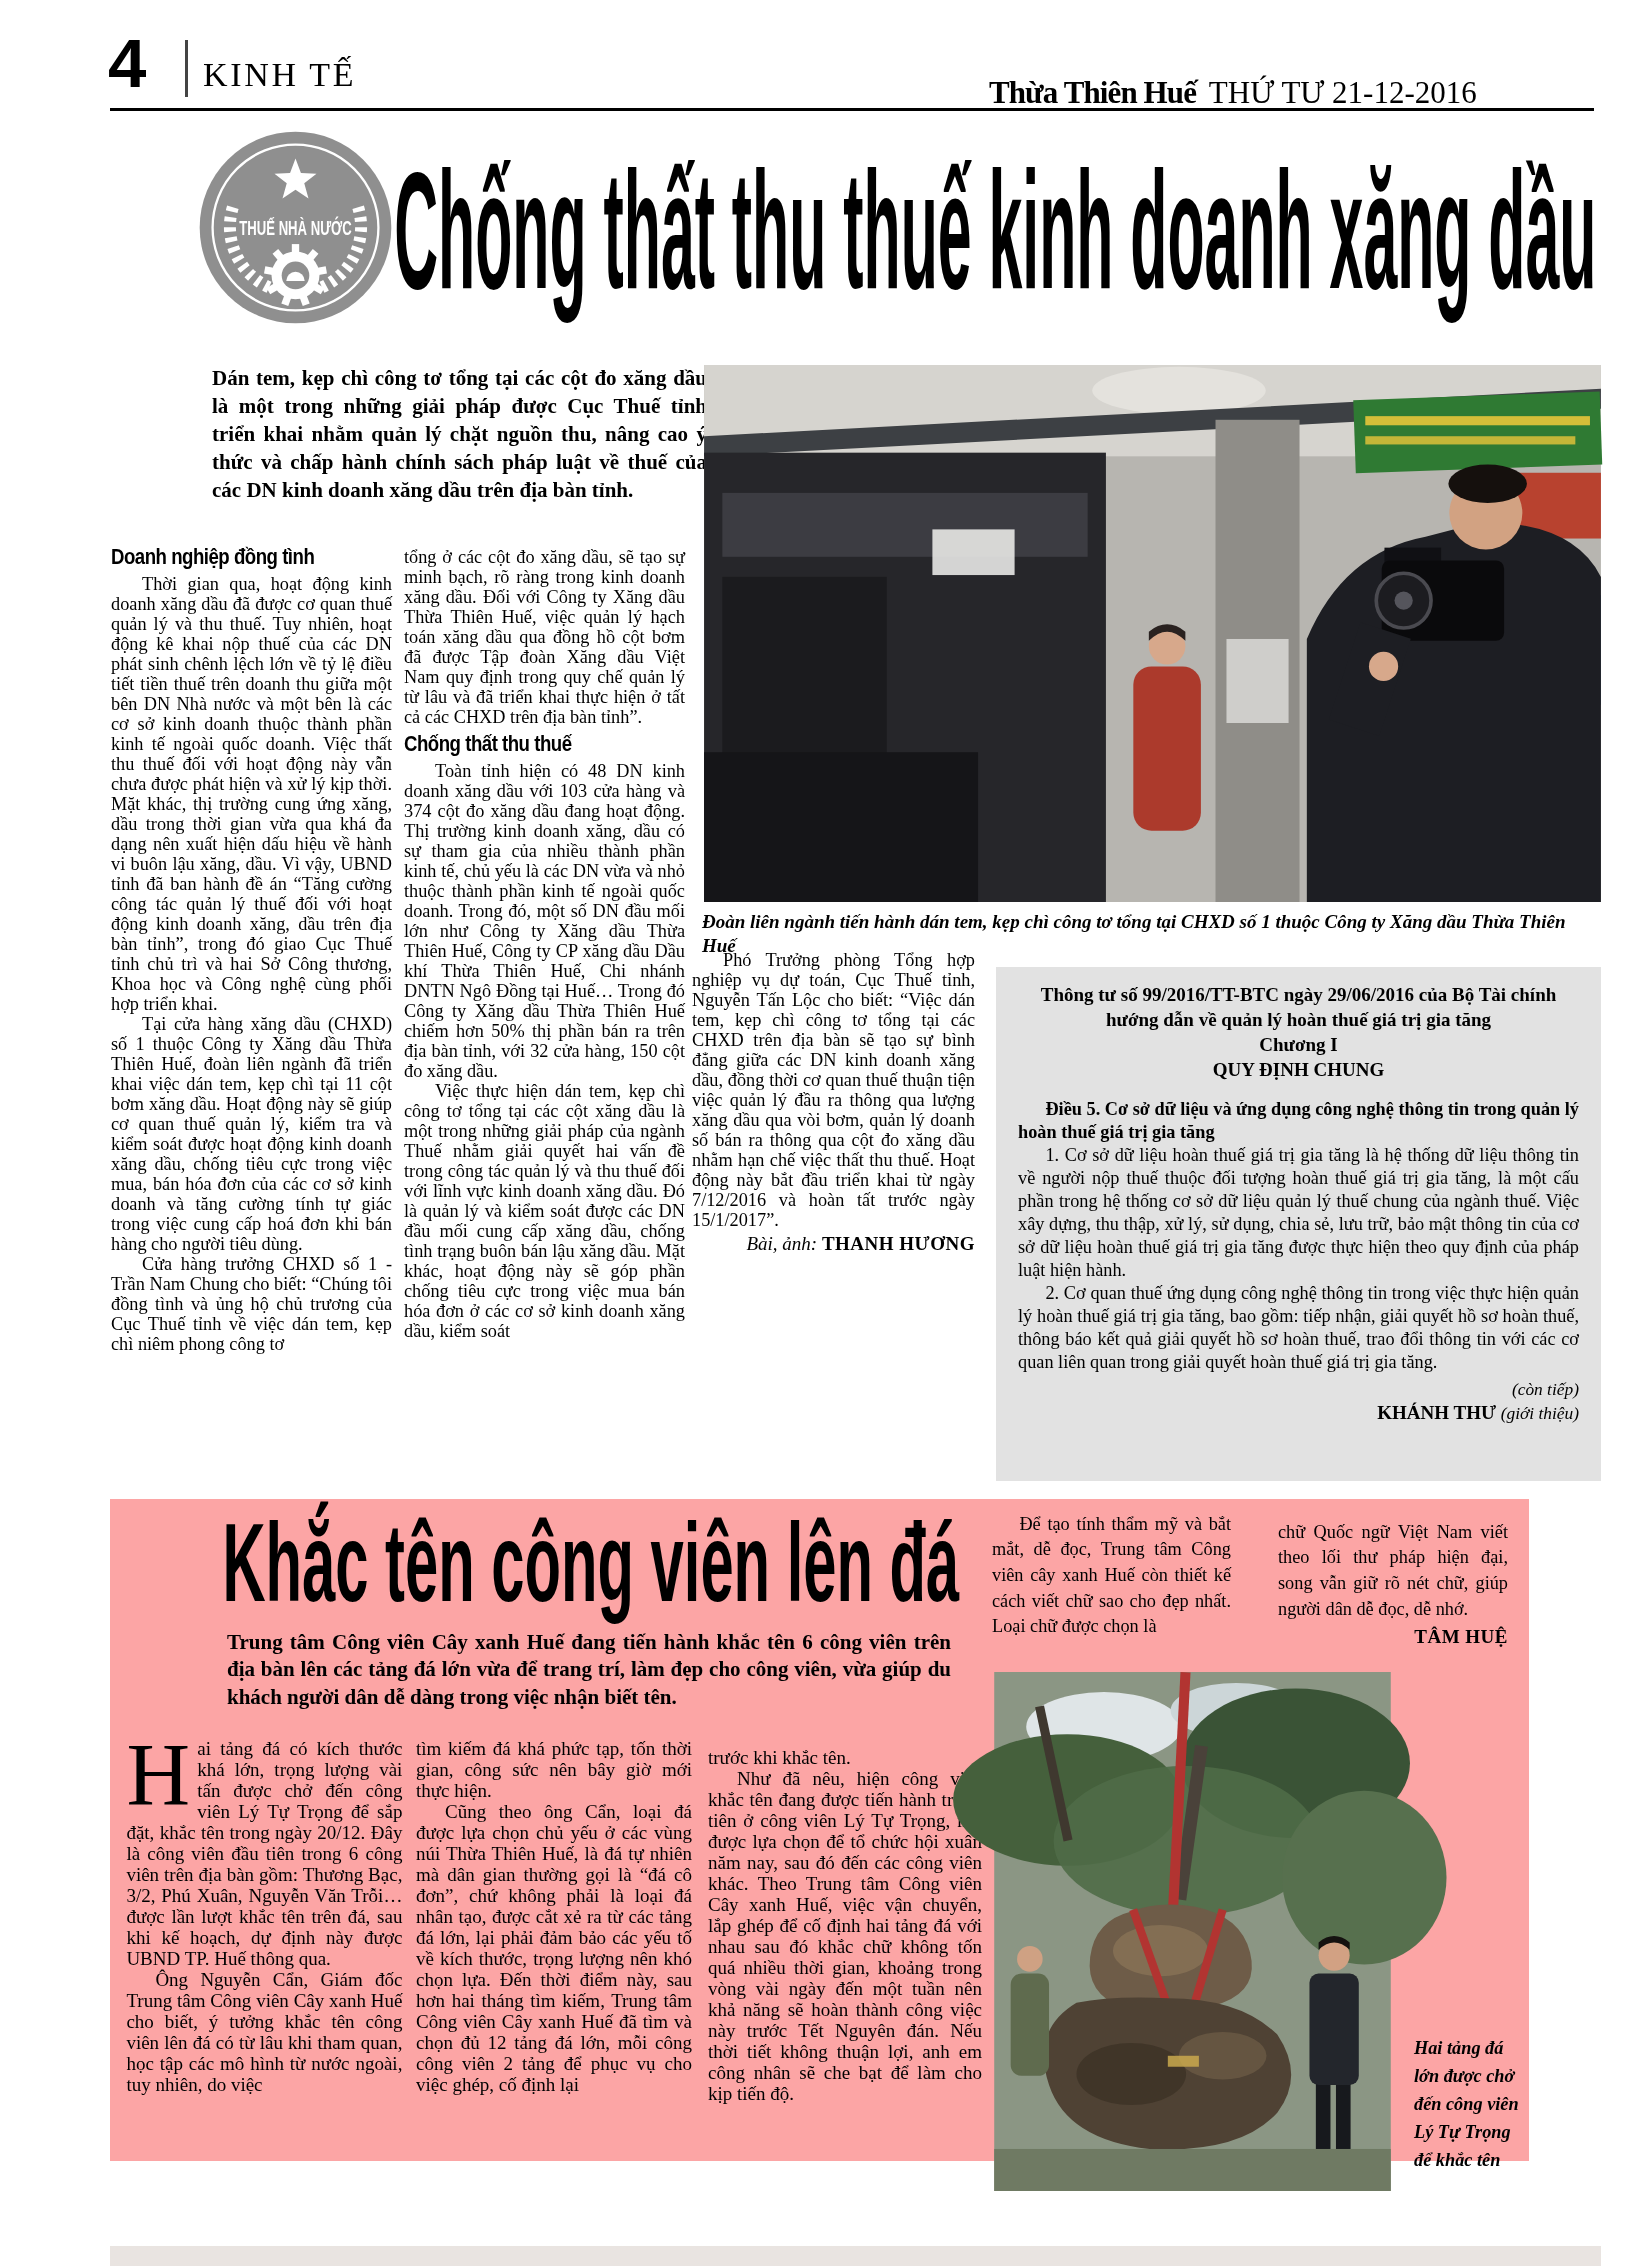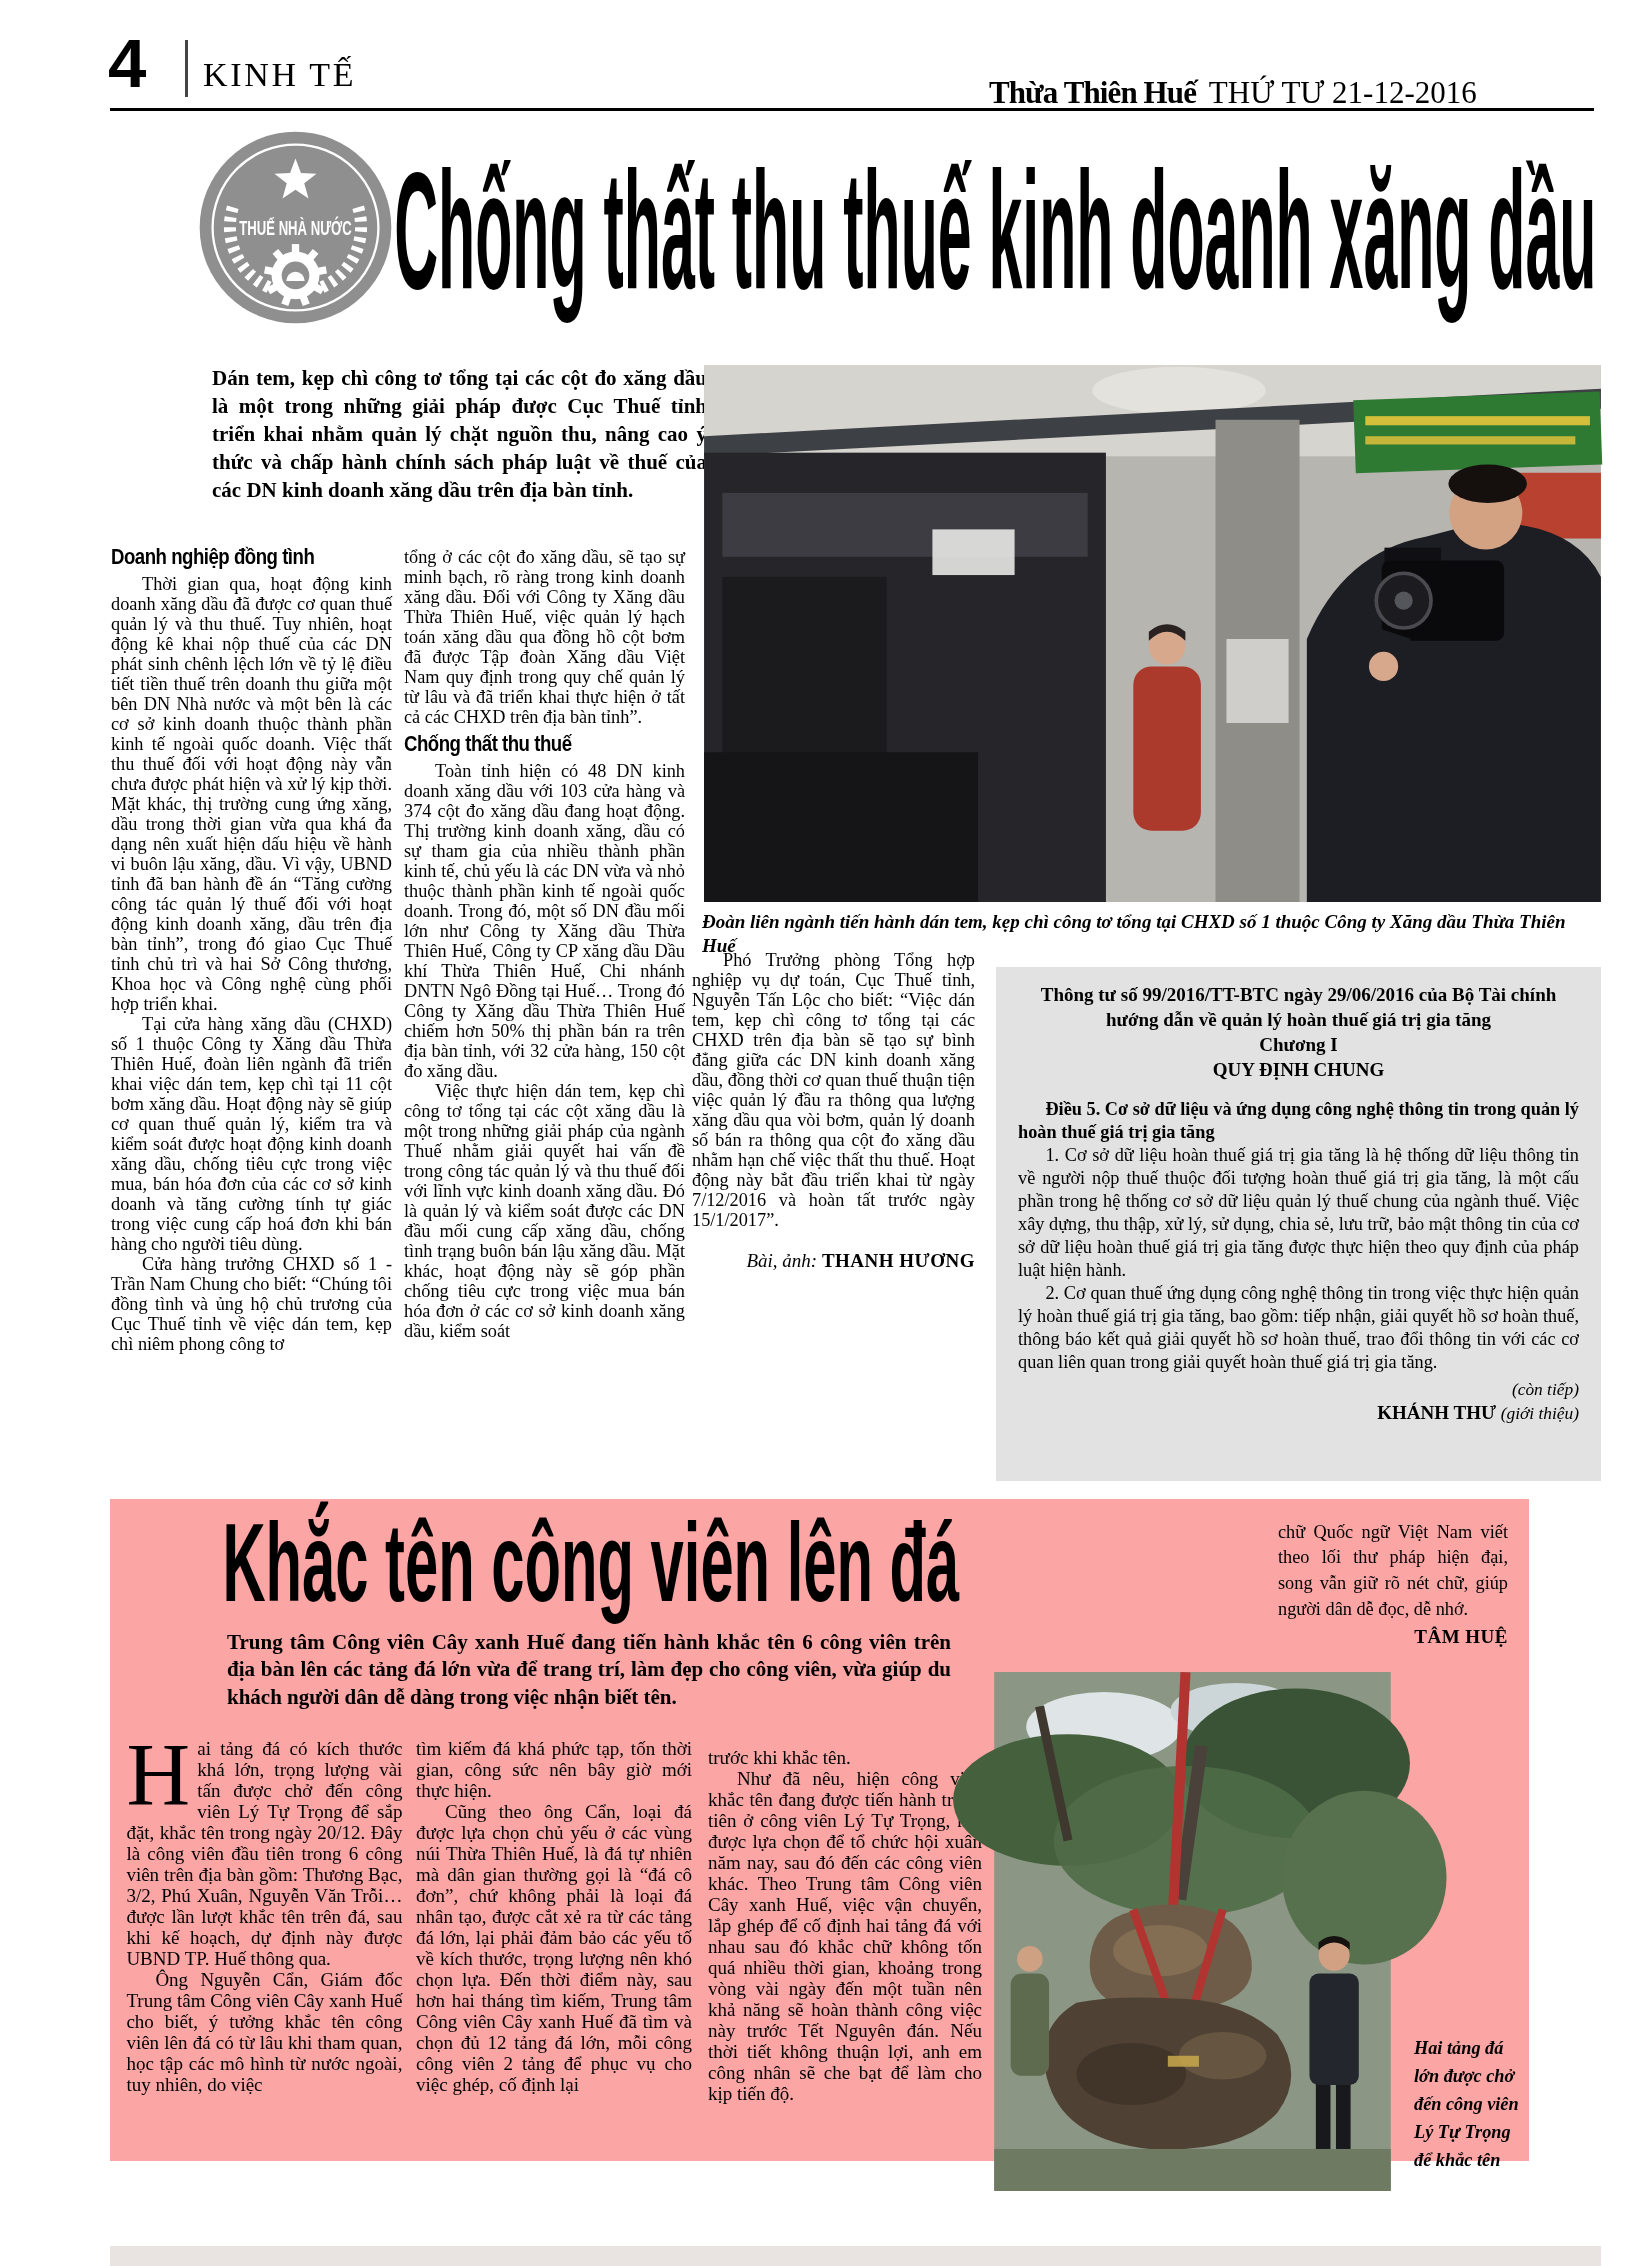--- a/index.html
+++ b/index.html
@@ -18,21 +18,21 @@
   .toprule{height:2.7px;background:#000;}
 
   
   .lead1{width:495px;font-size:21px;line-height:28px;font-weight:700;text-align:justify;}
   .bodycol{font-size:18.3px;line-height:20px;text-align:justify;}
   .bodycol .para{text-indent:31px;margin:0;}
   .bodycol .para.noind{text-indent:0;}
   .subhead{font-family:"Liberation Sans",sans-serif;font-weight:700;font-size:19px;line-height:24px;
            letter-spacing:-0.5px;transform:scale(0.98,1.12);transform-origin:left bottom;margin-bottom:2.7px;}
   .caption1{font-size:19px;font-weight:700;font-style:italic;line-height:24px;}
-  .byline{text-align:right;margin-top:21px;font-size:19px;}
+  .byline{text-align:right;margin-top:4px;font-size:19px;}
   .byline .lbl{font-style:italic;}
   .byline .nm{font-weight:700;letter-spacing:0.5px;}
 
   
   .graybox{background:#e2e2e2;box-sizing:border-box;padding:14.6px 22px 9.1px 22px;font-size:18.3px;line-height:23px;}
   .graybox .btitle{font-weight:700;font-size:19px;line-height:25px;text-align:center;}
   .graybox .bchap{font-weight:700;font-size:19px;line-height:25px;text-align:center;}
   .graybox .bhead{font-weight:700;text-align:justify;text-indent:27.4px;margin-top:16.4px;}
   .graybox .bpara{text-align:justify;text-indent:27.4px;}
   .graybox .bnote{text-align:right;font-style:italic;font-size:17.4px;margin-top:3.7px;}
@@ -181,20 +181,23 @@
     <div class="abs bodycol2" style="left:306px;top:239px;width:276px;">
       <p class="para noind">tìm kiếm đá khá phức tạp, tốn thời gian, công sức nên bây giờ mới thực hiện.</p>
       <p class="para">Cũng theo ông Cẩn, loại đá được lựa chọn chủ yếu ở các vùng núi Thừa Thiên Huế, là đá tự nhiên mà dân gian thường gọi là “đá cô đơn”, chứ không phải là loại đá nhân tạo, được cắt xẻ ra từ các tảng đá lớn, lại phải đảm bảo các yếu tố về kích thước, trọng lượng nên khó chọn lựa. Đến thời điểm này, sau hơn hai tháng tìm kiếm, Trung tâm Công viên Cây xanh Huế đã tìm và chọn đủ 12 tảng đá lớn, mỗi công công viên 2 tảng để phục vụ cho việc ghép, cố định lại</p>
     </div>
 
     <div class="abs bodycol2" style="left:598px;top:248px;width:274px;">
       <p class="para noind">trước khi khắc tên.</p>
       <p class="para">Như đã nêu, hiện công việc khắc tên đang được tiến hành trước tiên ở công viên Lý Tự Trọng, nơi được lựa chọn để tổ chức hội xuân năm nay, sau đó đến các công viên khác. Theo Trung tâm Công viên Cây xanh Huế, việc vận chuyển, lắp ghép để cố định hai tảng đá với nhau sau đó khắc chữ không tốn quá nhiều thời gian, khoảng trong vòng vài ngày đến một tuần nên khả năng sẽ hoàn thành công việc này trước Tết Nguyên đán. Nếu thời tiết không thuận lợi, anh em công nhân sẽ che bạt để làm cho kịp tiến độ.</p>
     </div>
 
+    <div class="abs minicol" style="left:882px;top:12.8px;width:239px;">
+      <p class="para">Để tạo tính thẩm mỹ và bắt mắt, dễ đọc, Trung tâm Công viên cây xanh Huế còn thiết kế cách viết chữ sao cho đẹp nhất. Loại chữ được chọn là</p>
+    </div>
     <div class="abs minicol" style="left:1168px;top:12.8px;width:230px;margin-top:8px;">
       <p class="para noind">chữ Quốc ngữ Việt Nam viết theo lối thư pháp hiện đại, song vẫn giữ rõ nét chữ, giúp người dân dễ đọc, dễ nhớ.</p>
       <div class="byline2">TÂM HUỆ</div>
     </div>
   </div>
 
   <svg class="abs" style="left:994px;top:1672px;" width="397" height="519" viewBox="0 0 434 568">
     <rect width="434" height="568" fill="#8b9684"></rect>
     <ellipse cx="120" cy="60" rx="85" ry="38" fill="#dfe5e7"></ellipse>
     <ellipse cx="265" cy="42" rx="72" ry="30" fill="#ccd6d8"></ellipse>

